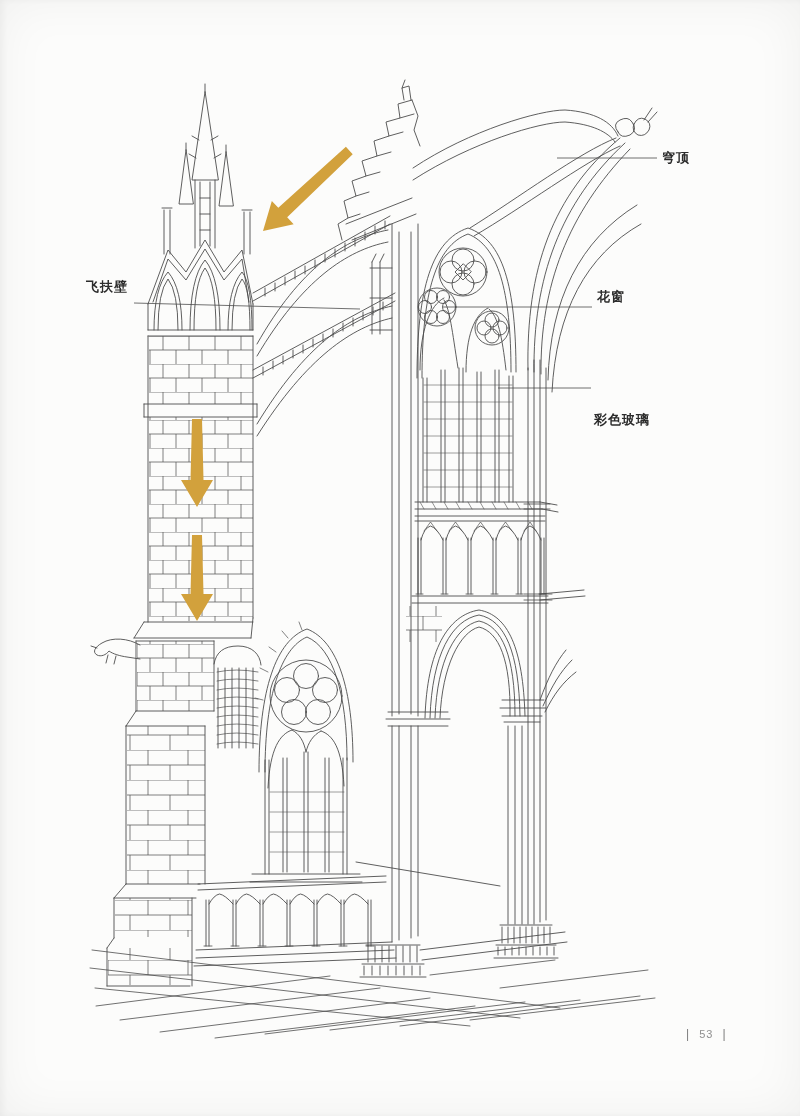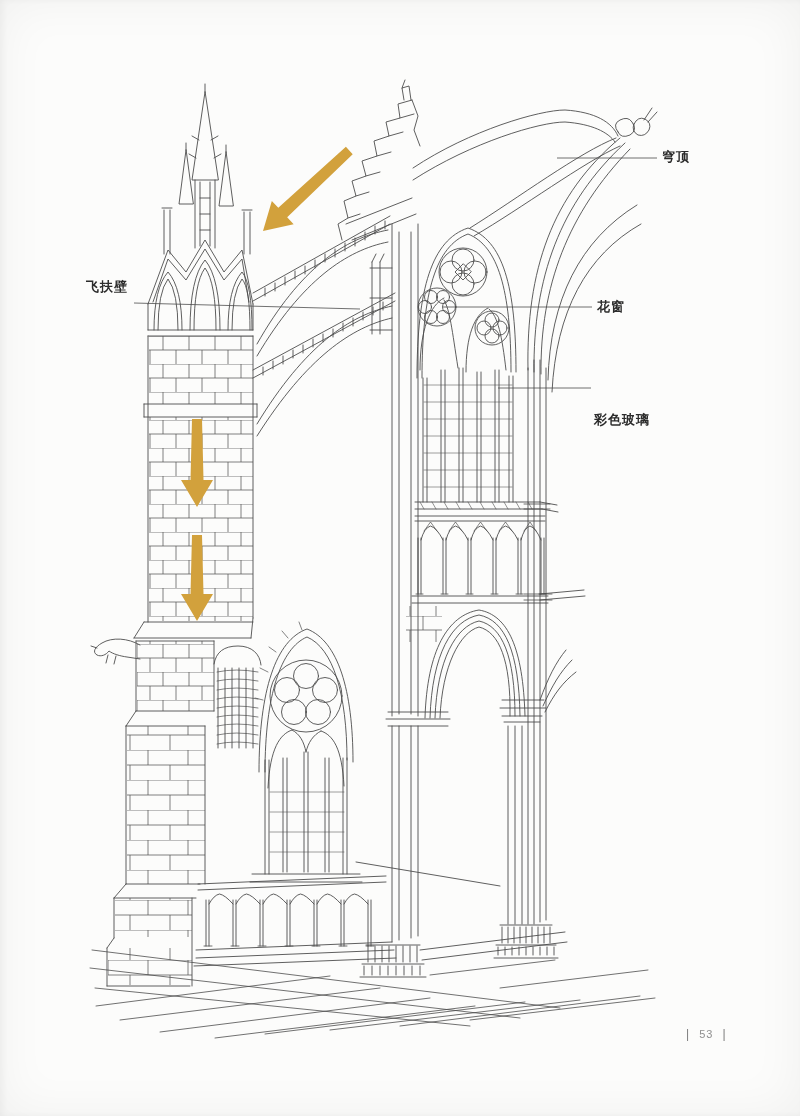--- a/index.html
+++ b/index.html
@@ -244,23 +244,23 @@
         <polygon fill="#D2A13C" points="0,0 -16,-27 -6.5,-27 -5,-88 5,-88 6.5,-27 16,-27"></polygon>
       </g>
       <g transform="translate(197,621)">
         <polygon fill="#D2A13C" points="0,0 -16,-27 -6.5,-27 -5,-86 5,-86 6.5,-27 16,-27"></polygon>
       </g>
     </g>
   </svg>
 
   <div class="callout" style="left:86px;top:280px;">飞扶壁</div>
 
-  <div class="callout" style="left:662px;top:151px;font-family:Liberation Mono, monospace;">穹顶</div>
-
-  <div class="callout" style="left:597px;top:300px;">花窗</div>
+  <div class="callout" style="left:662px;top:151px;">穹顶</div>
+
+  <div class="callout" style="left:597px;top:290px;">花窗</div>
 
   <div class="callout" style="left:594px;top:381px;margin-top:32px;">彩色玻璃</div>
 
   <div class="pageno">
     <span class="bar">|</span>
     <span>53</span>
     <span class="bar">|</span>
   </div>
 
 </div>

